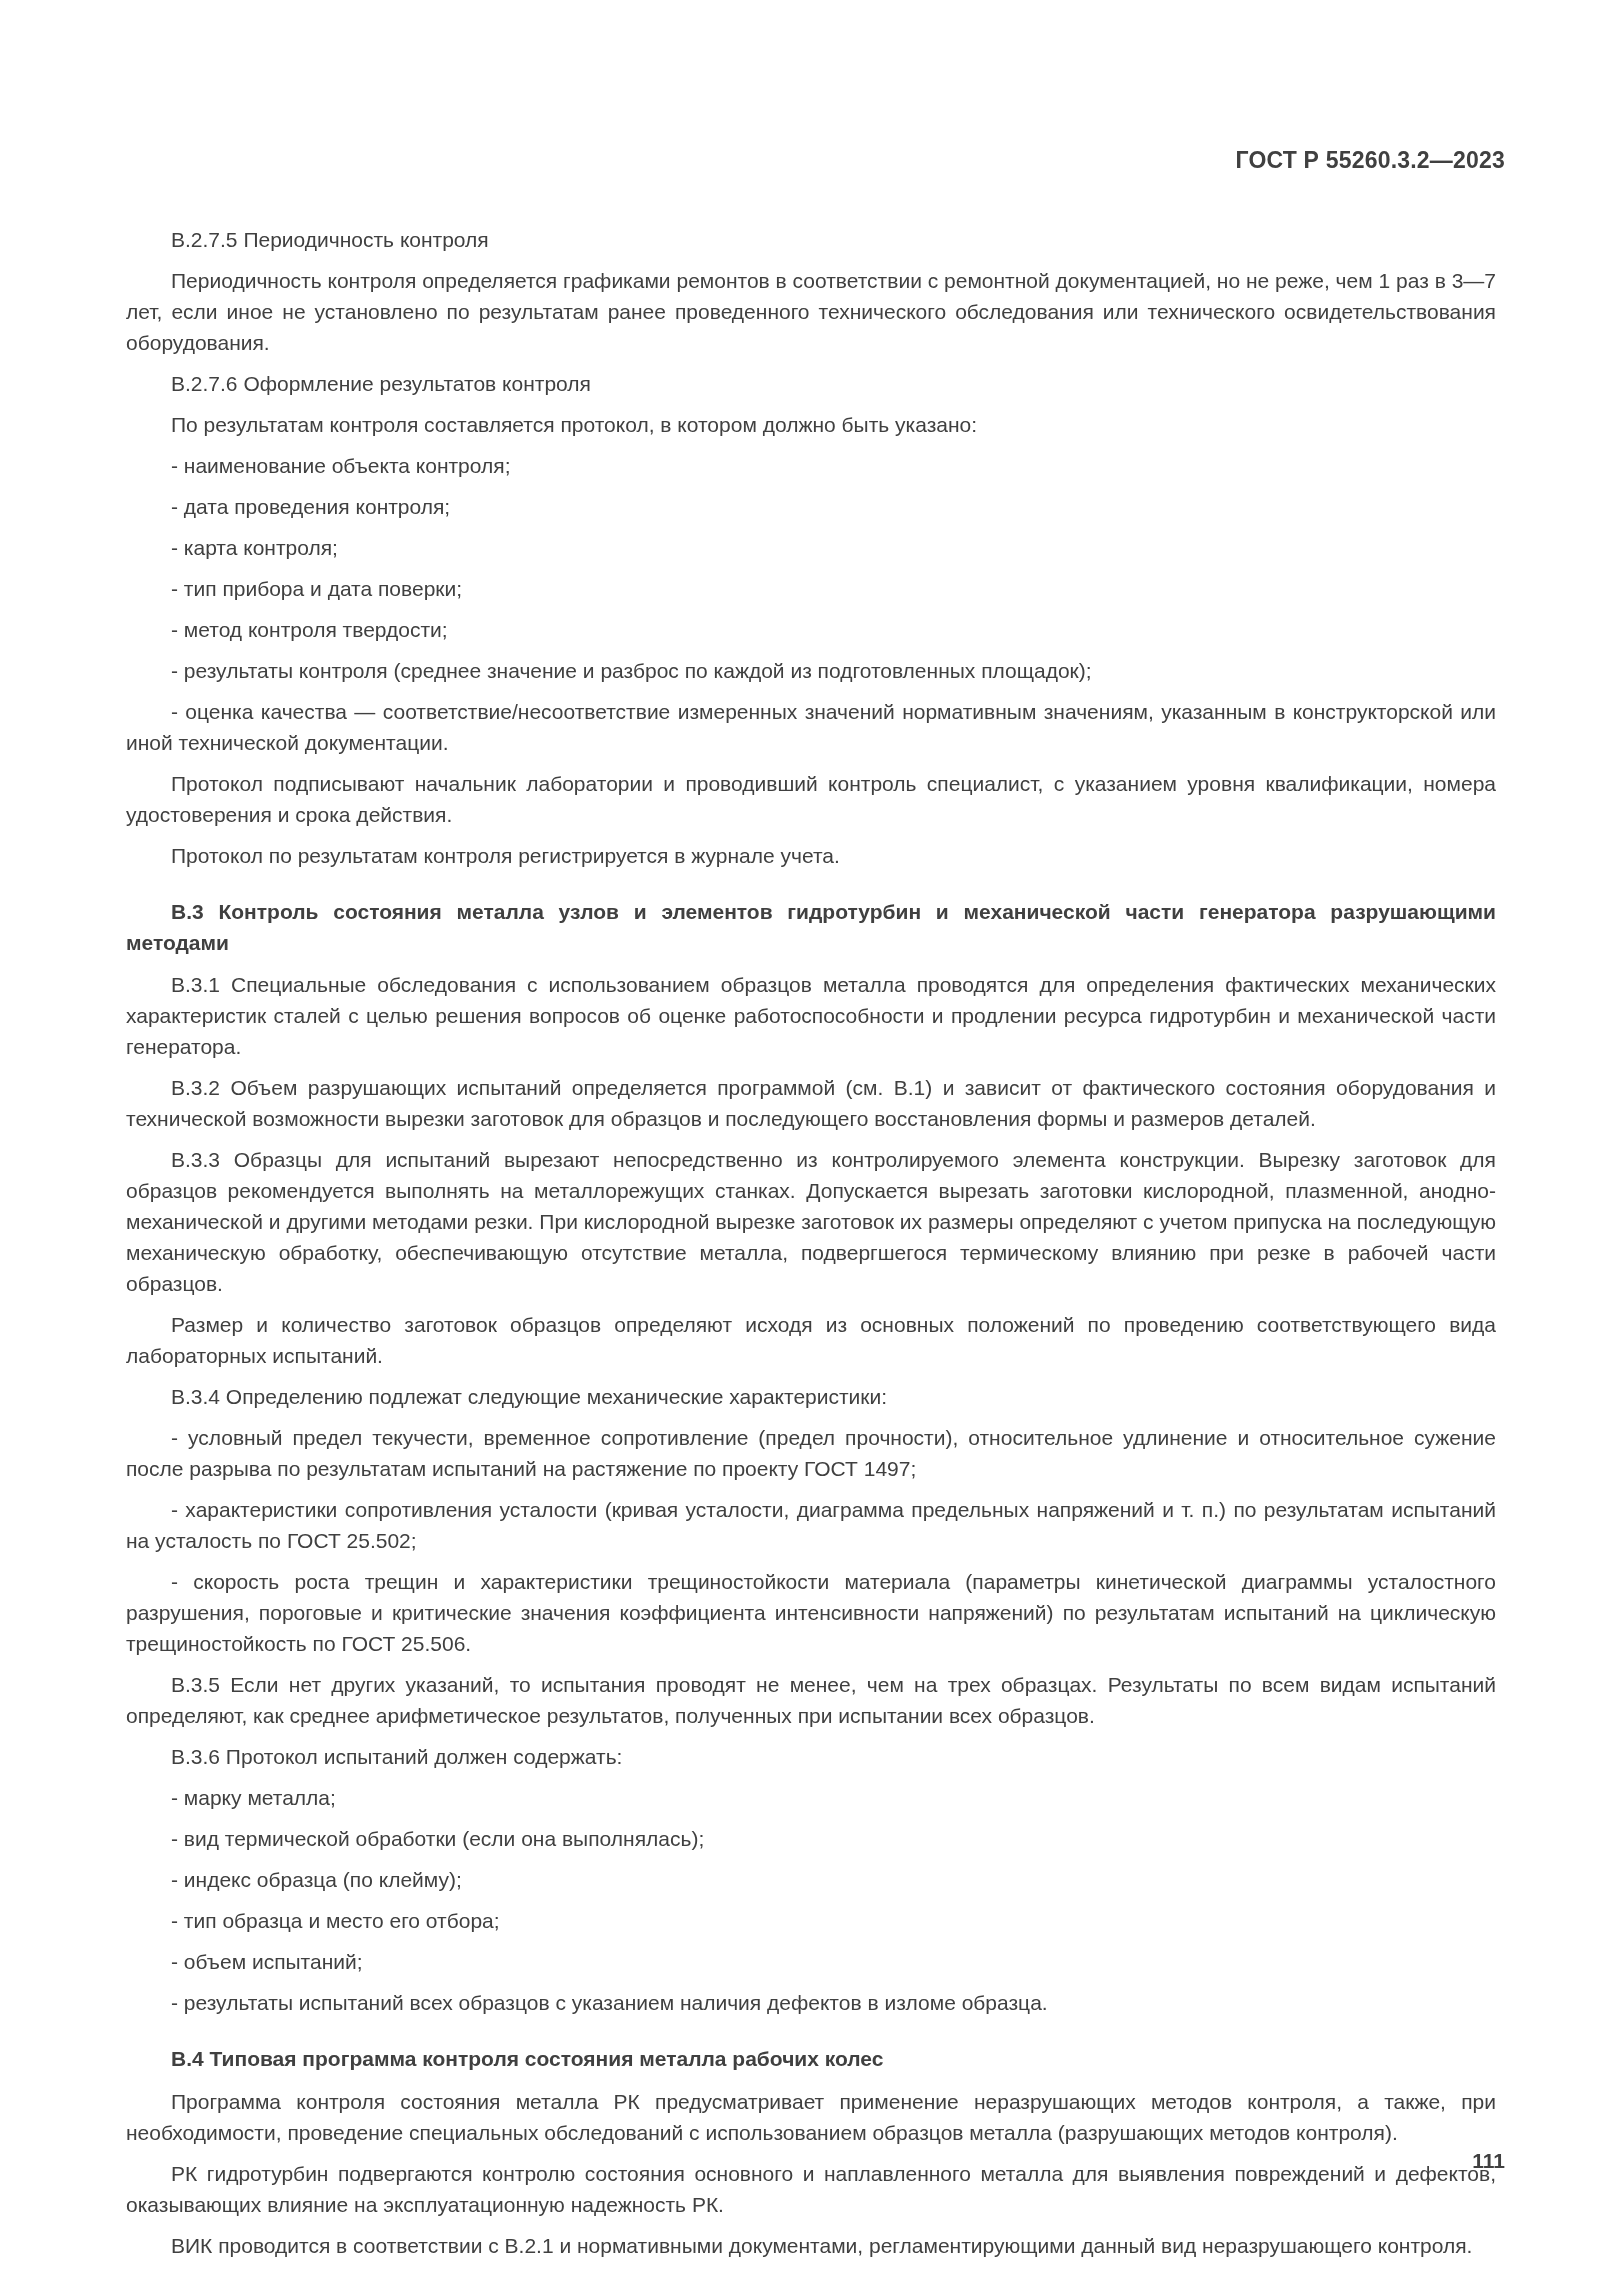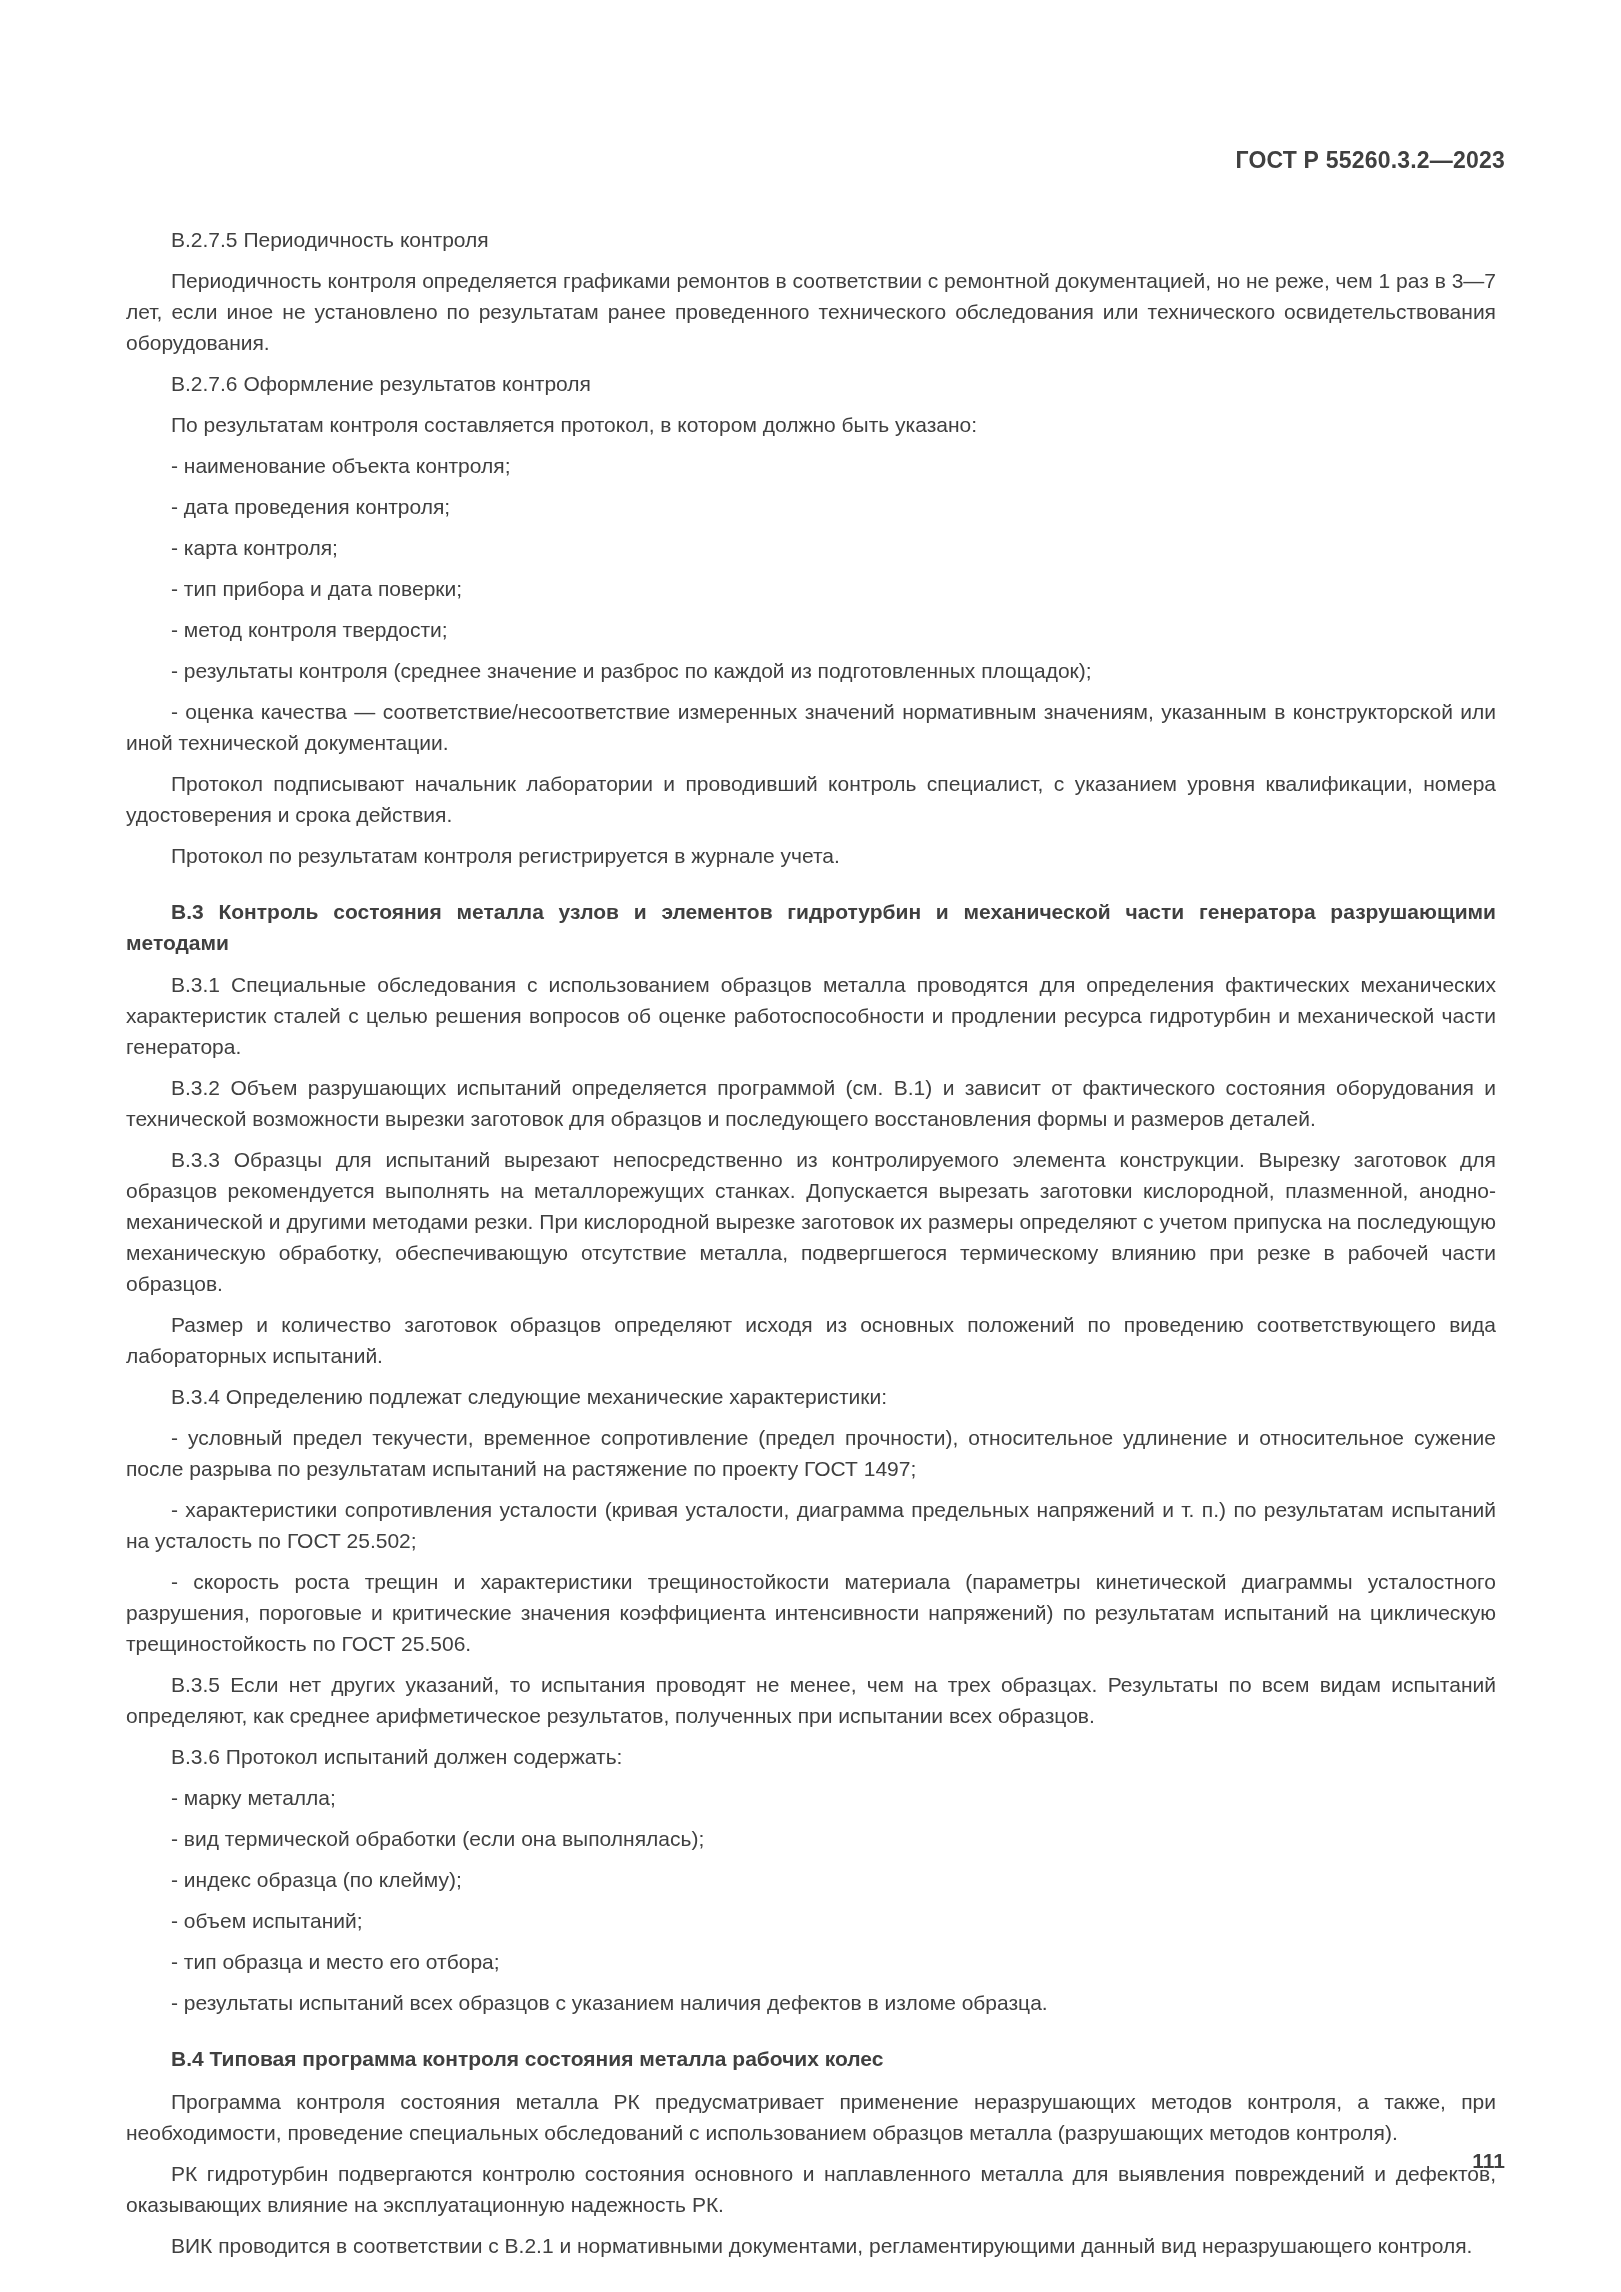--- a/index.html
+++ b/index.html
@@ -91,22 +91,22 @@
       <p class="ind">Размер и количество заготовок образцов определяют исходя из основных положений по проведению соответствующего вида лабораторных испытаний.</p>
       <p class="ind">В.3.4 Определению подлежат следующие механические характеристики:</p>
       <p class="ind">- условный предел текучести, временное сопротивление (предел прочности), относительное удлинение и относительное сужение после разрыва по результатам испытаний на растяжение по проекту ГОСТ 1497;</p>
       <p class="ind">- характеристики сопротивления усталости (кривая усталости, диаграмма предельных напряжений и т. п.) по результатам испытаний на усталость по ГОСТ 25.502;</p>
       <p class="ind">- скорость роста трещин и характеристики трещиностойкости материала (параметры кинетической диаграммы усталостного разрушения, пороговые и критические значения коэффициента интенсивности напряжений) по результатам испытаний на циклическую трещиностойкость по ГОСТ 25.506.</p>
       <p class="ind">В.3.5 Если нет других указаний, то испытания проводят не менее, чем на трех образцах. Результаты по всем видам испытаний определяют, как среднее арифметическое результатов, полученных при испытании всех образцов.</p>
       <p class="ind">В.3.6 Протокол испытаний должен содержать:</p>
       <p class="dash">- марку металла;</p>
       <p class="dash">- вид термической обработки (если она выполнялась);</p>
       <p class="dash">- индекс образца (по клейму);</p>
+      <p class="dash">- тип образца и место его отбора;</p>
       <p class="dash">- объем испытаний;</p>
-      <p class="dash">- тип образца и место его отбора;</p>
       <p class="dash">- результаты испытаний всех образцов с указанием наличия дефектов в изломе образца.</p>
       <p class="head">В.4 Типовая программа контроля состояния металла рабочих колес</p>
       <p class="ind">Программа контроля состояния металла РК предусматривает применение неразрушающих методов контроля, а также, при необходимости, проведение специальных обследований с использованием образцов металла (разрушающих методов контроля).</p>
       <p class="ind">РК гидротурбин подвергаются контролю состояния основного и наплавленного металла для выявления повреждений и дефектов, оказывающих влияние на эксплуатационную надежность РК.</p>
       <p class="ind">ВИК проводится в соответствии с В.2.1 и нормативными документами, регламентирующими данный вид неразрушающего контроля.</p>
     </div>
 
   <div class="folio">111</div>
 
 </div>

